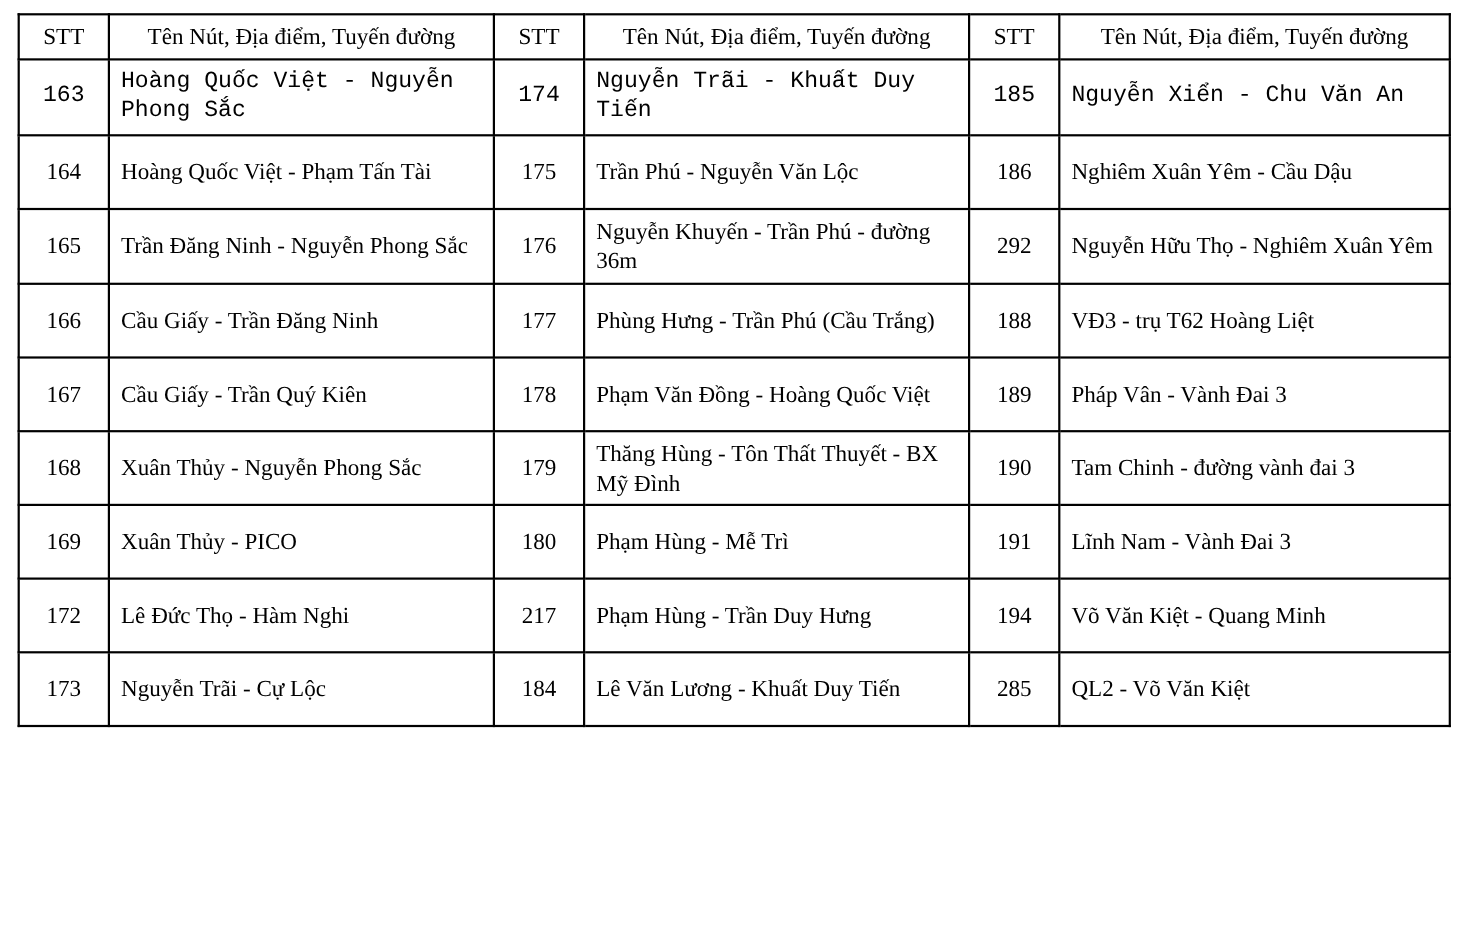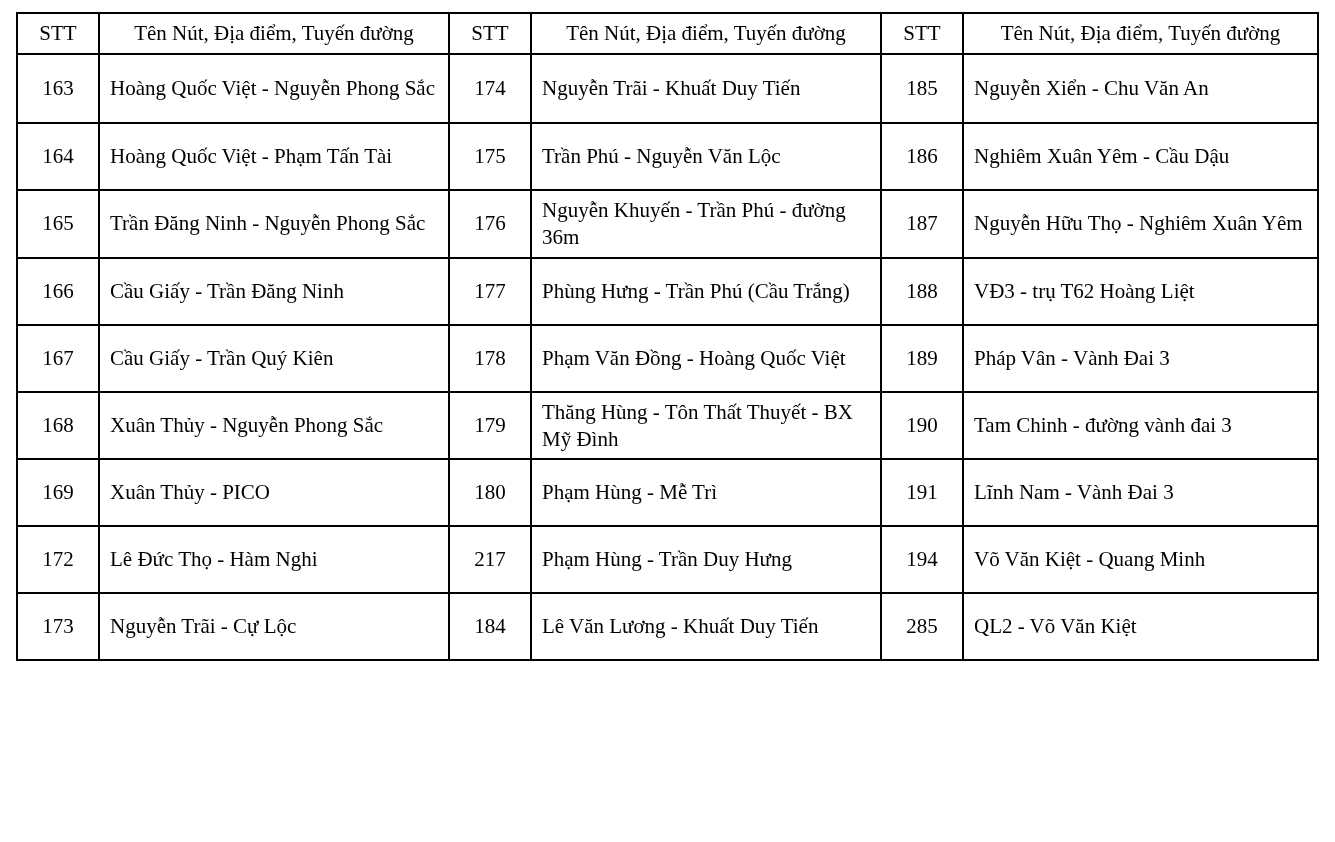--- a/index.html
+++ b/index.html
@@ -52,21 +52,21 @@
   }
   td.name {
     text-align: left;
     border-radius: 23px;
   }
   col.c-num { width: 82px; }
   col.c-name { width: 350px; }
   col.c-name-mid { width: 350px; }
   col.c-name-last { width: 355px; }
   tbody tr { height: 67px; }
-  tbody tr:first-child { height: 69px; }
+  tbody tr:first-child { height: 69px; font-family: Liberation Mono, monospace; }
 </style>
 </head>
 <body>
 
 <div class="page">
   <table class="data-table">
     <colgroup>
       <col class="c-num">
         <col class="c-name">
       <col class="c-num">
@@ -99,21 +99,21 @@
         <td class="num">175</td>
         <td class="name">Trần Phú - Nguyễn Văn Lộc</td>
         <td class="num">186</td>
         <td class="name">Nghiêm Xuân Yêm - Cầu Dậu</td>
       </tr>
       <tr>
         <td class="num">165</td>
         <td class="name">Trần Đăng Ninh - Nguyễn Phong Sắc</td>
         <td class="num">176</td>
         <td class="name">Nguyễn Khuyến - Trần Phú - đường 36m</td>
-        <td class="num">187</td>
+        <td class="num">292</td>
         <td class="name">Nguyễn Hữu Thọ - Nghiêm Xuân Yêm</td>
       </tr>
       <tr>
         <td class="num">166</td>
         <td class="name">Cầu Giấy - Trần Đăng Ninh</td>
         <td class="num">177</td>
         <td class="name">Phùng Hưng - Trần Phú (Cầu Trắng)</td>
         <td class="num">188</td>
         <td class="name">VĐ3 - trụ T62 Hoàng Liệt</td>
       </tr>

